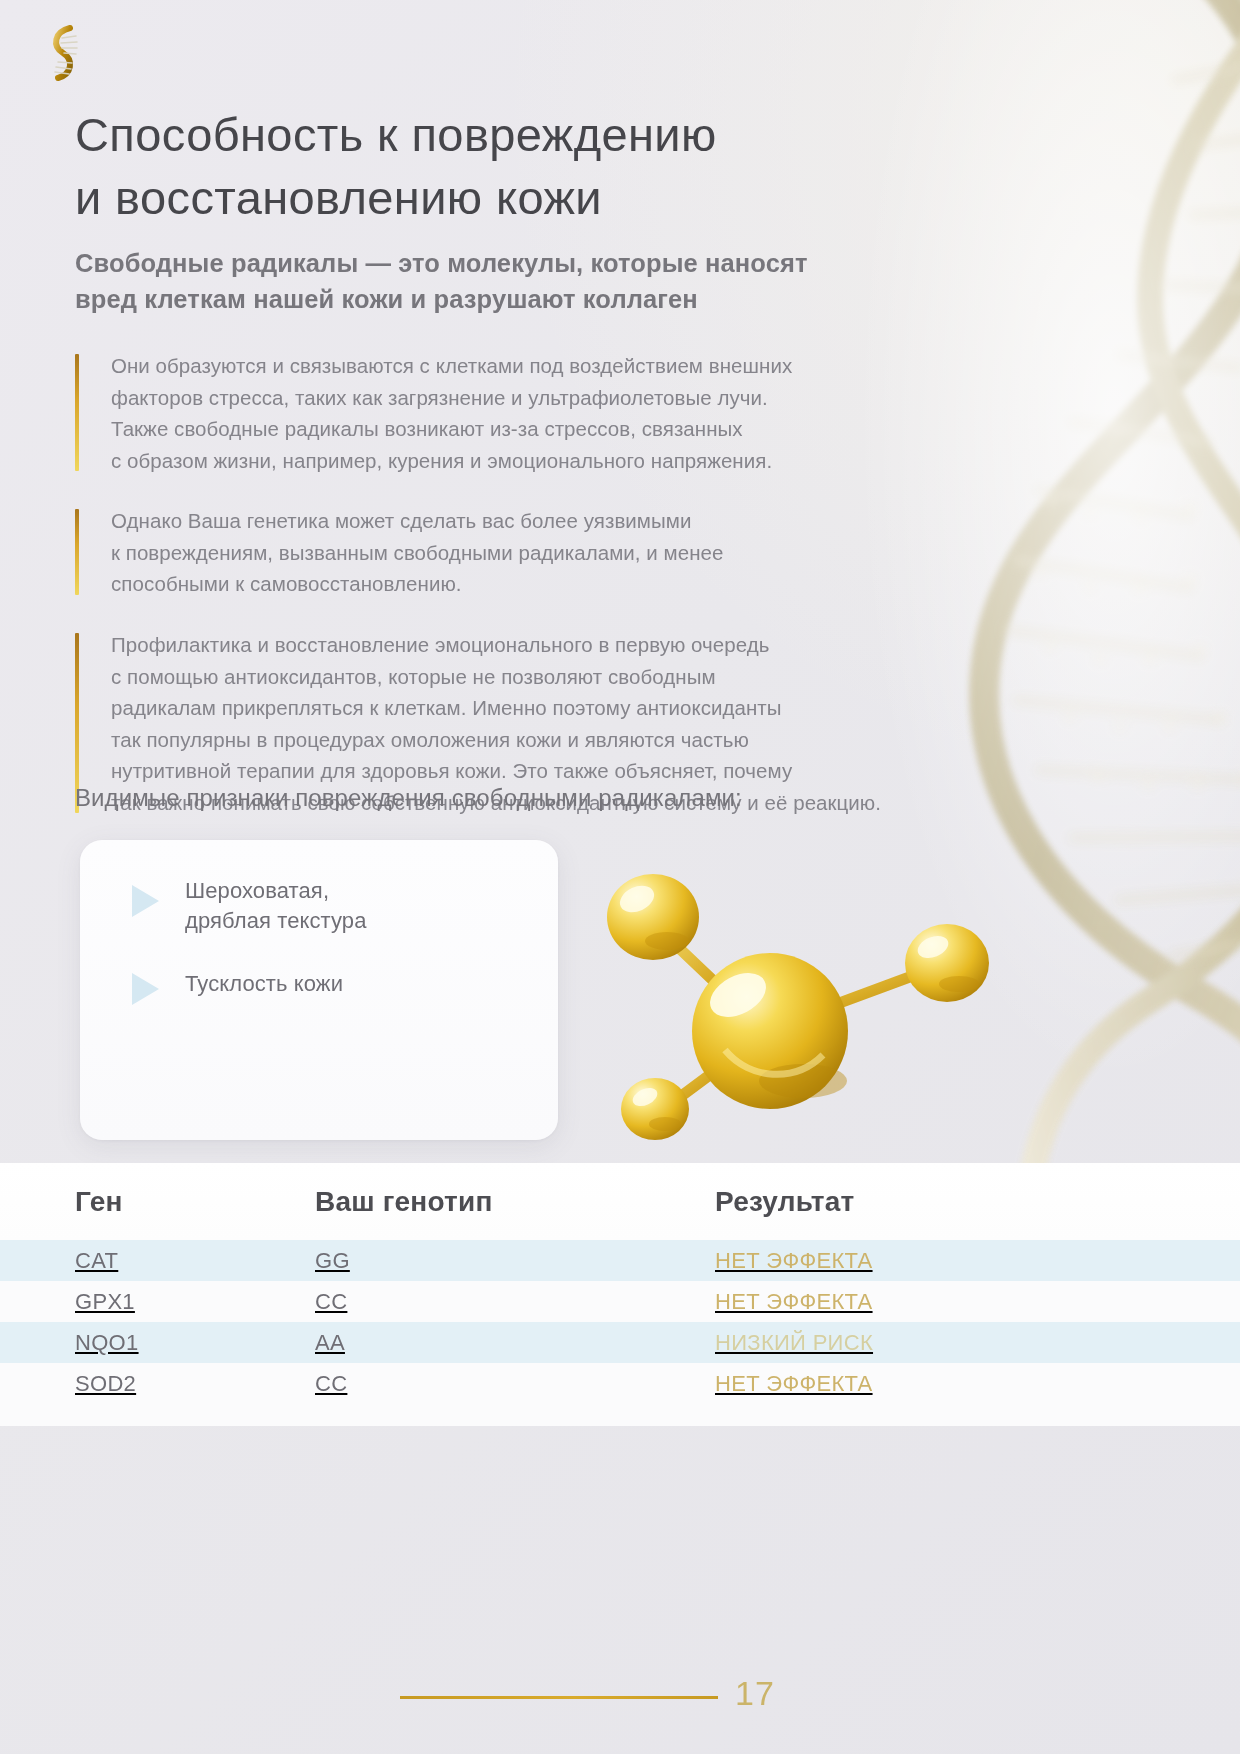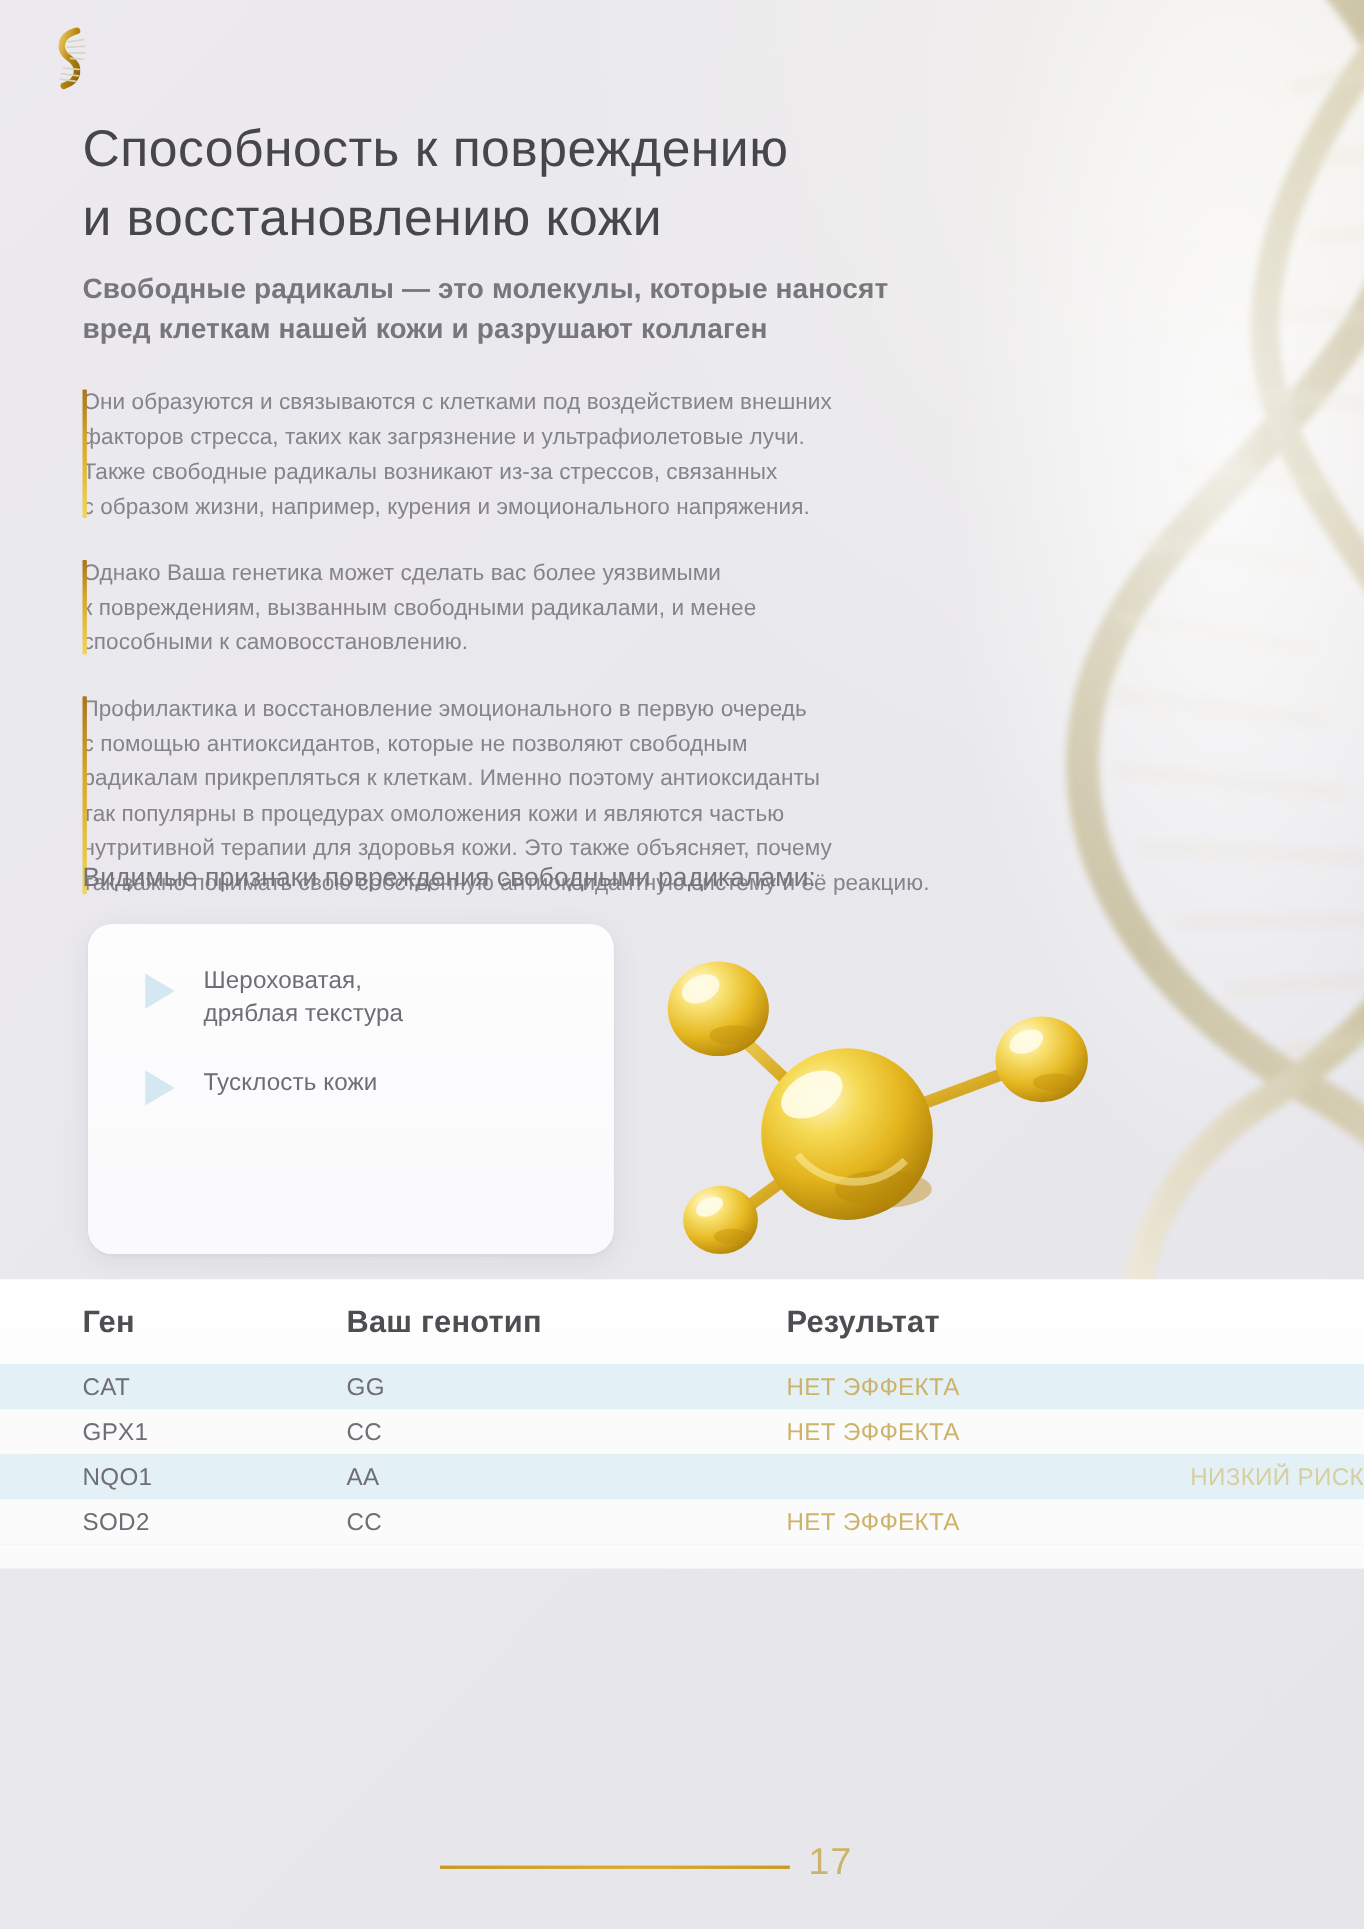--- a/index.html
+++ b/index.html
@@ -54,21 +54,21 @@
   .subtitle {
     position:absolute; left:75px; top:245px; width:870px;
     font-size:25.5px; line-height:1.42;
     font-weight:700; letter-spacing:.1px;
     color:#77767c;
   }
   .subtitle span { display:block; }
 
   
   .blocks { position:absolute; left:75px; top:350px; width:870px; }
-  .block { position:relative; margin-bottom:29px; }
+  .block { position:relative; padding-left:36px; margin-bottom:29px; }
   .block:last-child { margin-bottom:0; }
   .block .bar {
     position:absolute; left:0; top:4px; bottom:5px; width:4px;
     background:linear-gradient(180deg,#a9761c 0%, #d9a62c 40%, #f0d65c 100%);
     border-radius:1px;
   }
   .block p {
     font-size:20.5px; line-height:1.54;
     font-weight:300; letter-spacing:.05px;
     color:#85848b;
@@ -117,26 +117,26 @@
   .trow { display:flex; align-items:center; width:100%; }
   .trow .c-gene   { width:315px; padding-left:75px; }
   .trow .c-geno   { width:400px; }
   .trow .c-res    { flex:1; }
 
   .thead {
     height:77px;
     background:linear-gradient(180deg,#ffffff 0%,#fdfdfd 100%);
     font-size:28px; font-weight:700; letter-spacing:.2px; color:#4d4d52;
   }
-  .tbody-row { height:41px; font-size:22px; font-weight:300; letter-spacing:.3px; }
+  .tbody-row { height:41px; font-size:22px; font-weight:300; letter-spacing:.3px;text-decoration:underline; }
   .tbody-row.odd  { background:#e3f0f6; }
   .tbody-row.even { background:#fbfbfc; }
   .tbody-row .c-gene, .tbody-row .c-geno { color:#6f6e75; }
   .tbody-row .c-res { color:#cdb36a; }
-  .tbody-row.r-low .c-res { color:#d6cfa0;text-align:right; }
+  .tbody-row.r-low .c-res { color:#d6cfa0; }
 
   .table-tail { height:22px; background:#fbfbfc; }
 
   
   .footer { position:absolute; left:0; top:1680px; width:1240px; height:40px; }
   .footer-rule {
     position:absolute; left:400px; top:16px; width:318px; height:3px;
     background:linear-gradient(90deg,#c79a22 0%, #d9ab2c 55%, #c79a22 100%);
   }
   .page-num {

